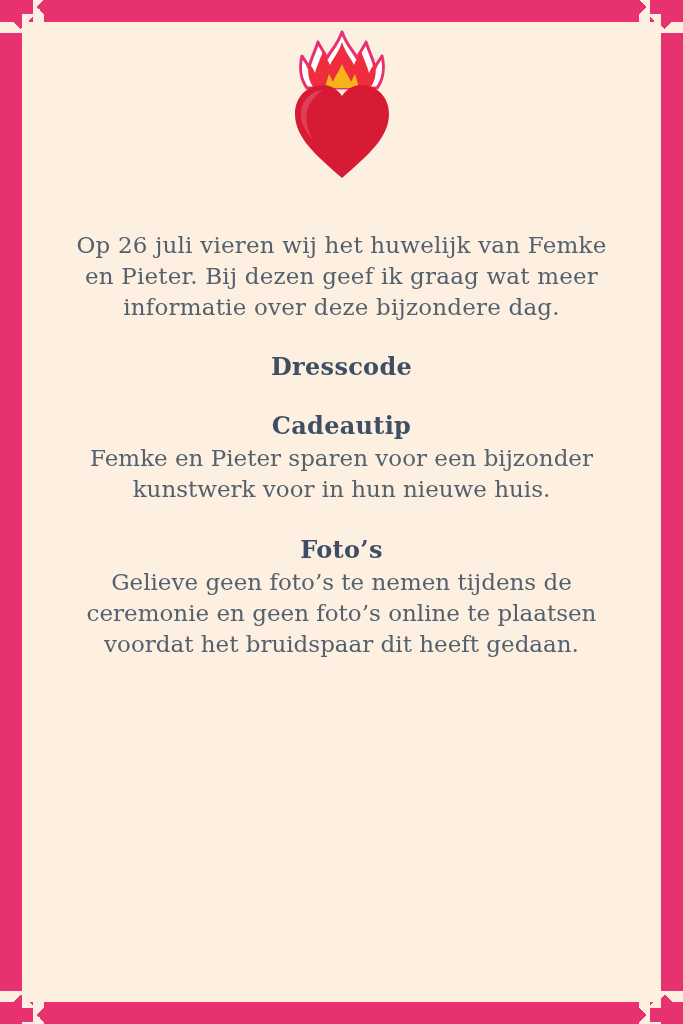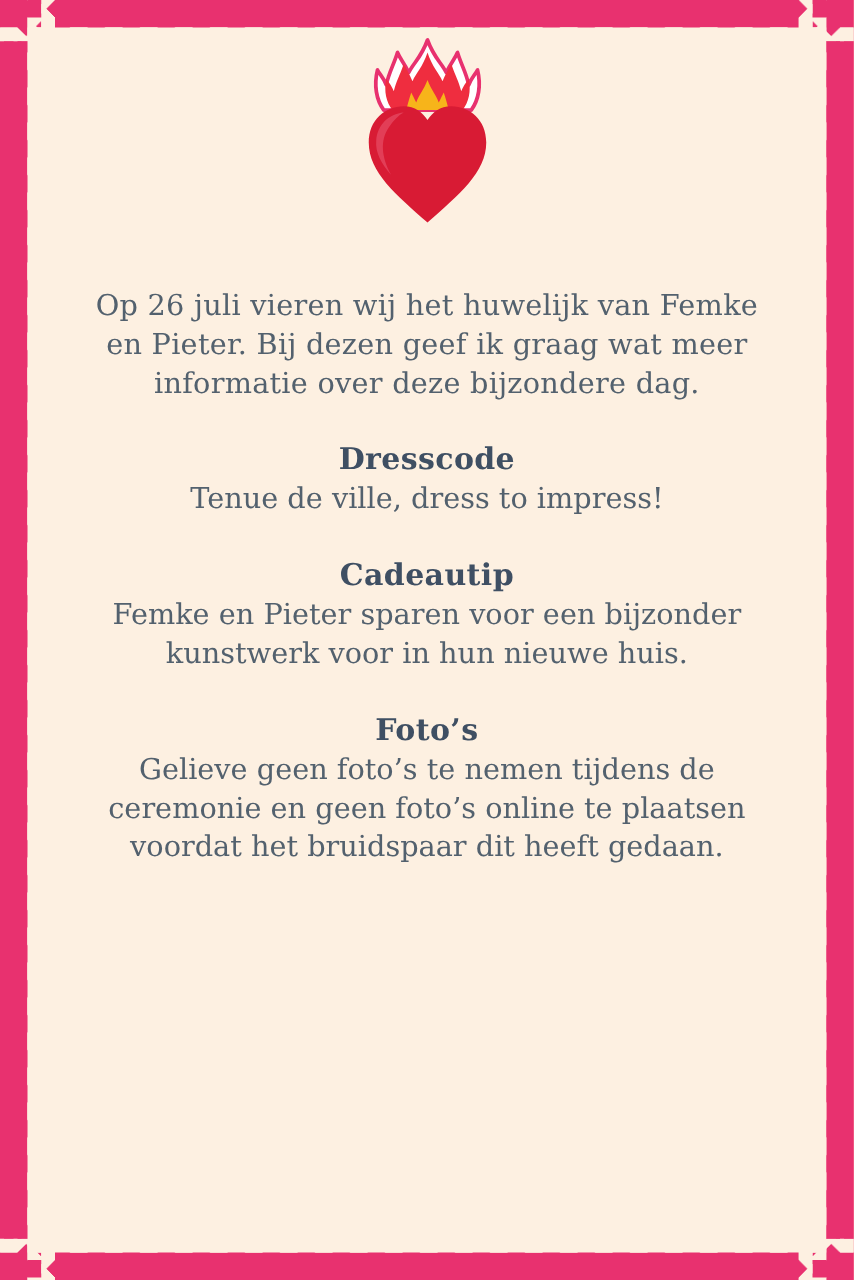--- a/index.html
+++ b/index.html
@@ -156,21 +156,20 @@
 
         <path d="M55 148 C30 126 8 108 8 84 C8 66 21 55 36 55 C45 55 51 60 55 66 C59 60 65 55 74 55 C89 55 102 66 102 84 C102 108 80 126 55 148 Z" fill="#d81b34"></path>
         <path d="M36 60 C24 61 15 70 14 82 C13 92 18 101 26 110 C18 96 17 82 24 72 C28 66 32 62 36 60 Z" fill="#e8516a" opacity="0.65"></path>
       </svg>
     </div>
 
     <div class="intro">Op 26 juli vieren wij het huwelijk van Femke en Pieter. Bij dezen geef ik graag wat meer informatie over deze bijzondere dag.</div>
 
     <div class="section sec-dress">
       <div class="section-title">Dresscode</div>
-      <div class="section-body">Tenue de ville, dress to impress!</div>
     </div>
 
     <div class="section sec-gift">
       <div class="section-title">Cadeautip</div>
       <div class="section-body">Femke en Pieter sparen voor een bijzonder kunstwerk voor in hun nieuwe huis.</div>
     </div>
 
     <div class="section sec-photos">
       <div class="section-title">Foto’s</div>
       <div class="section-body">Gelieve geen foto’s te nemen tijdens de ceremonie en geen foto’s online te plaatsen voordat het bruidspaar dit heeft gedaan.</div>

